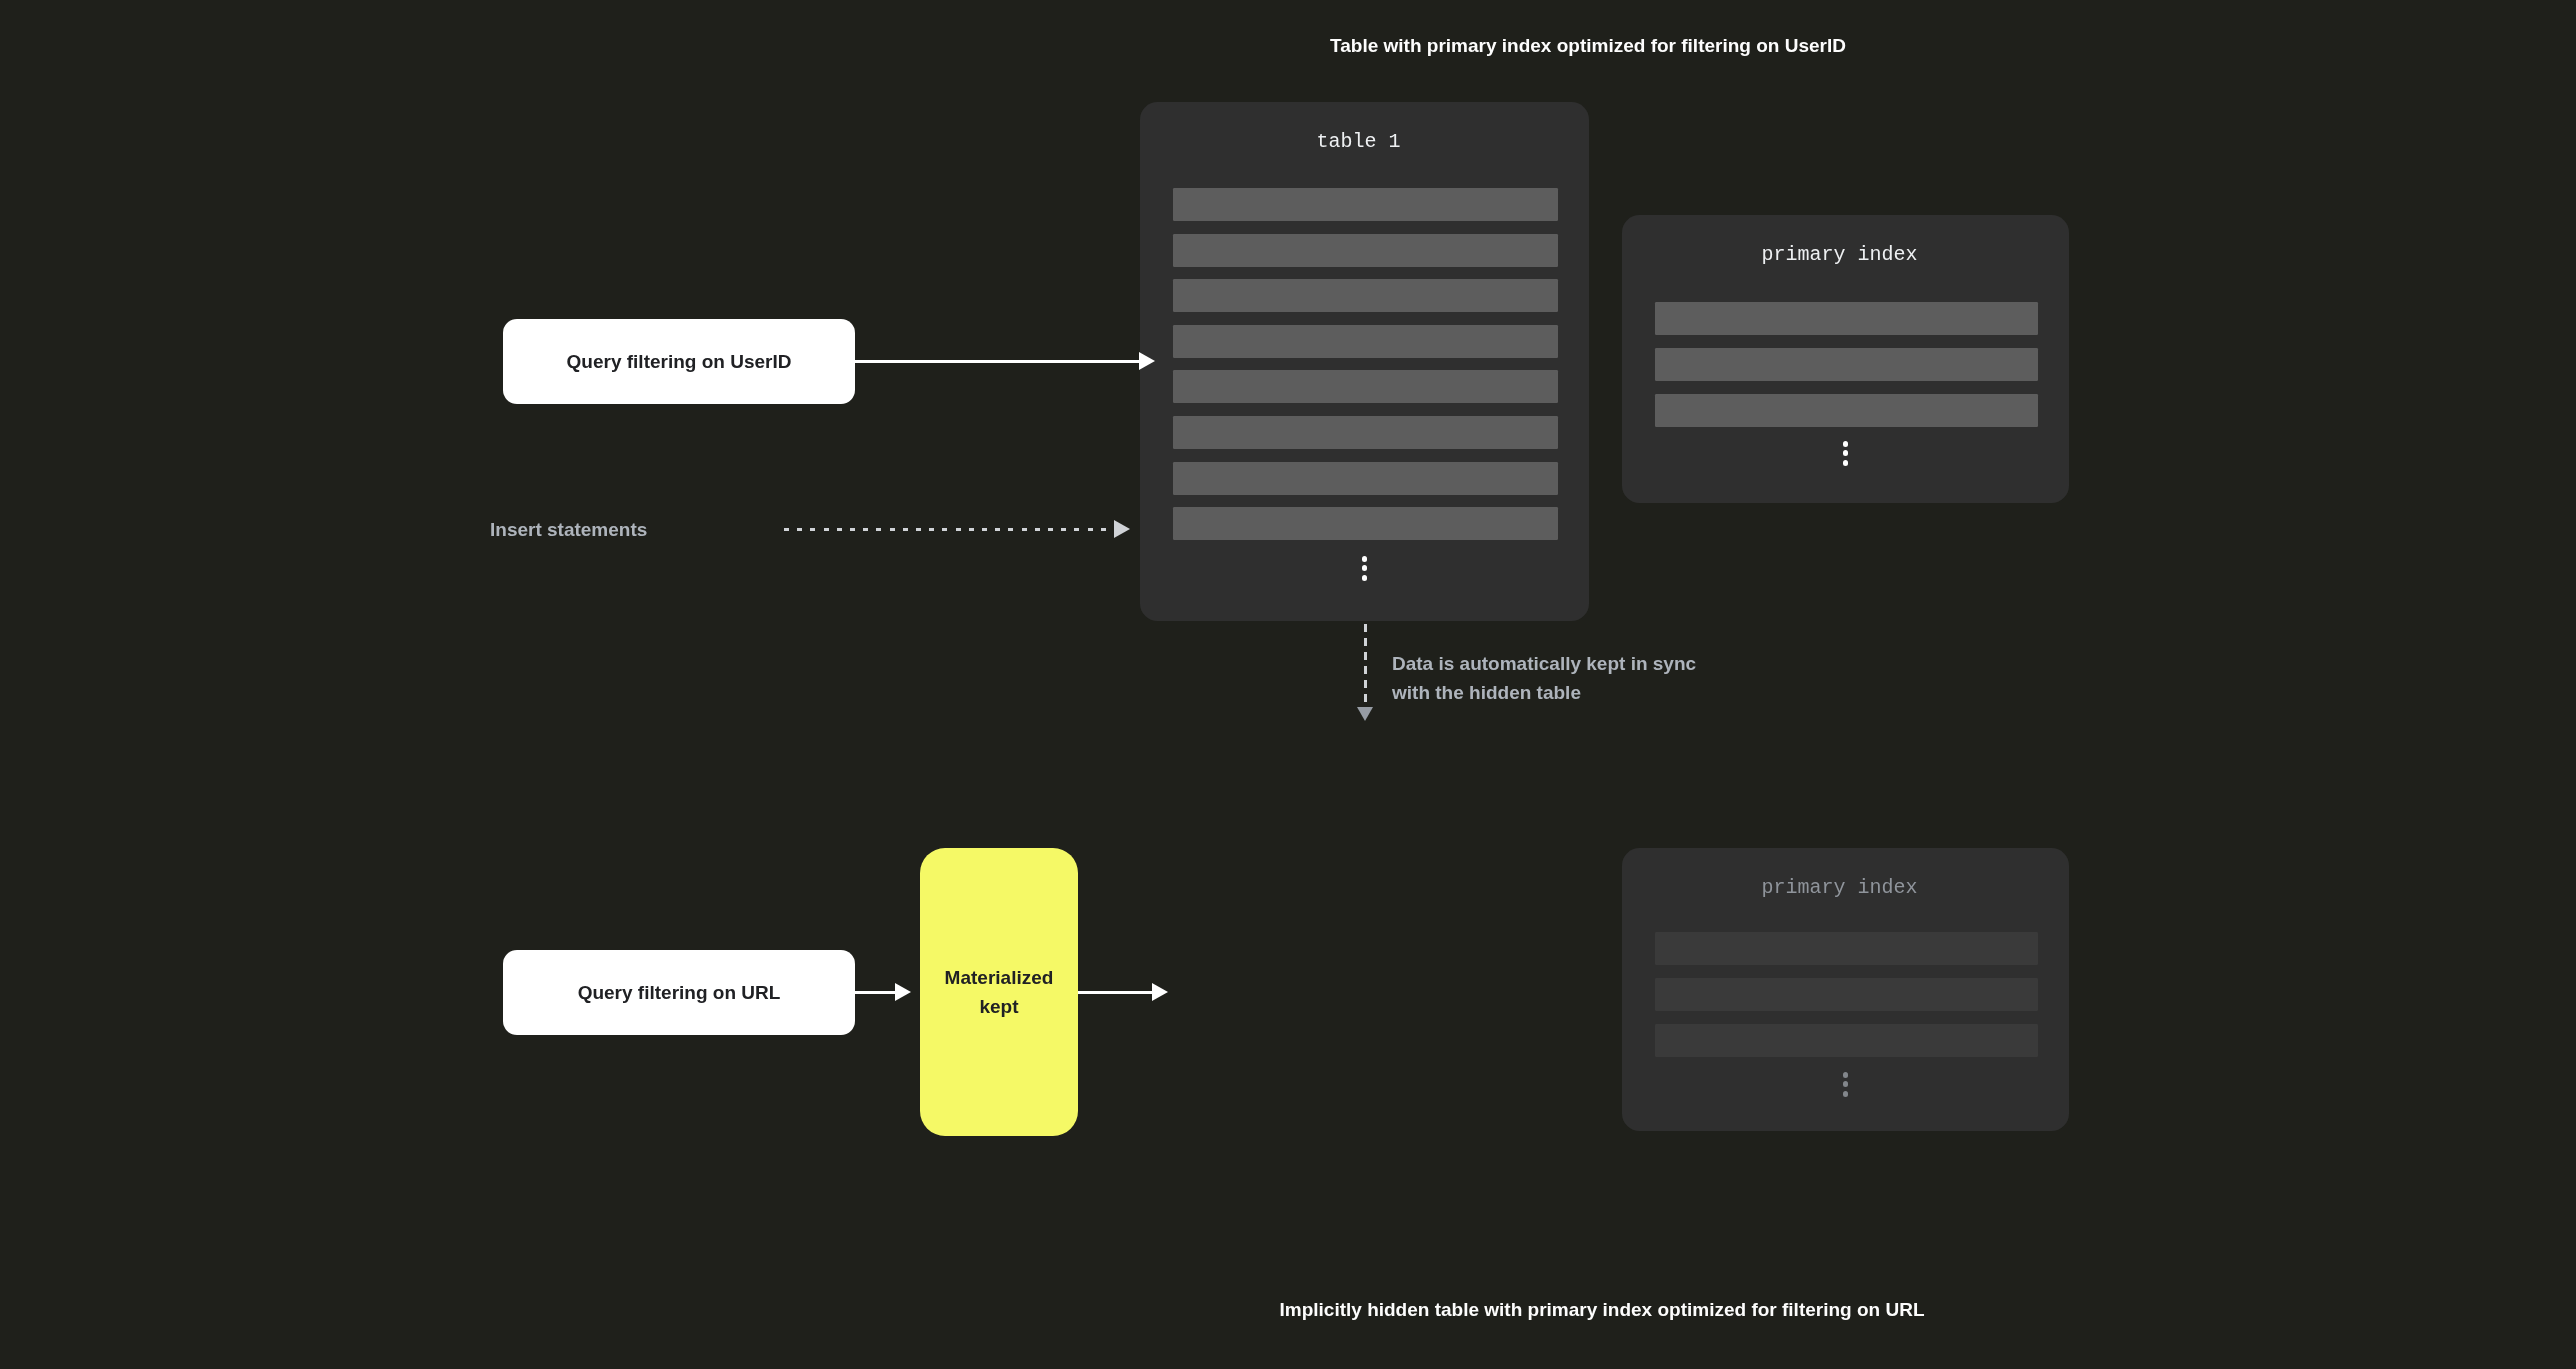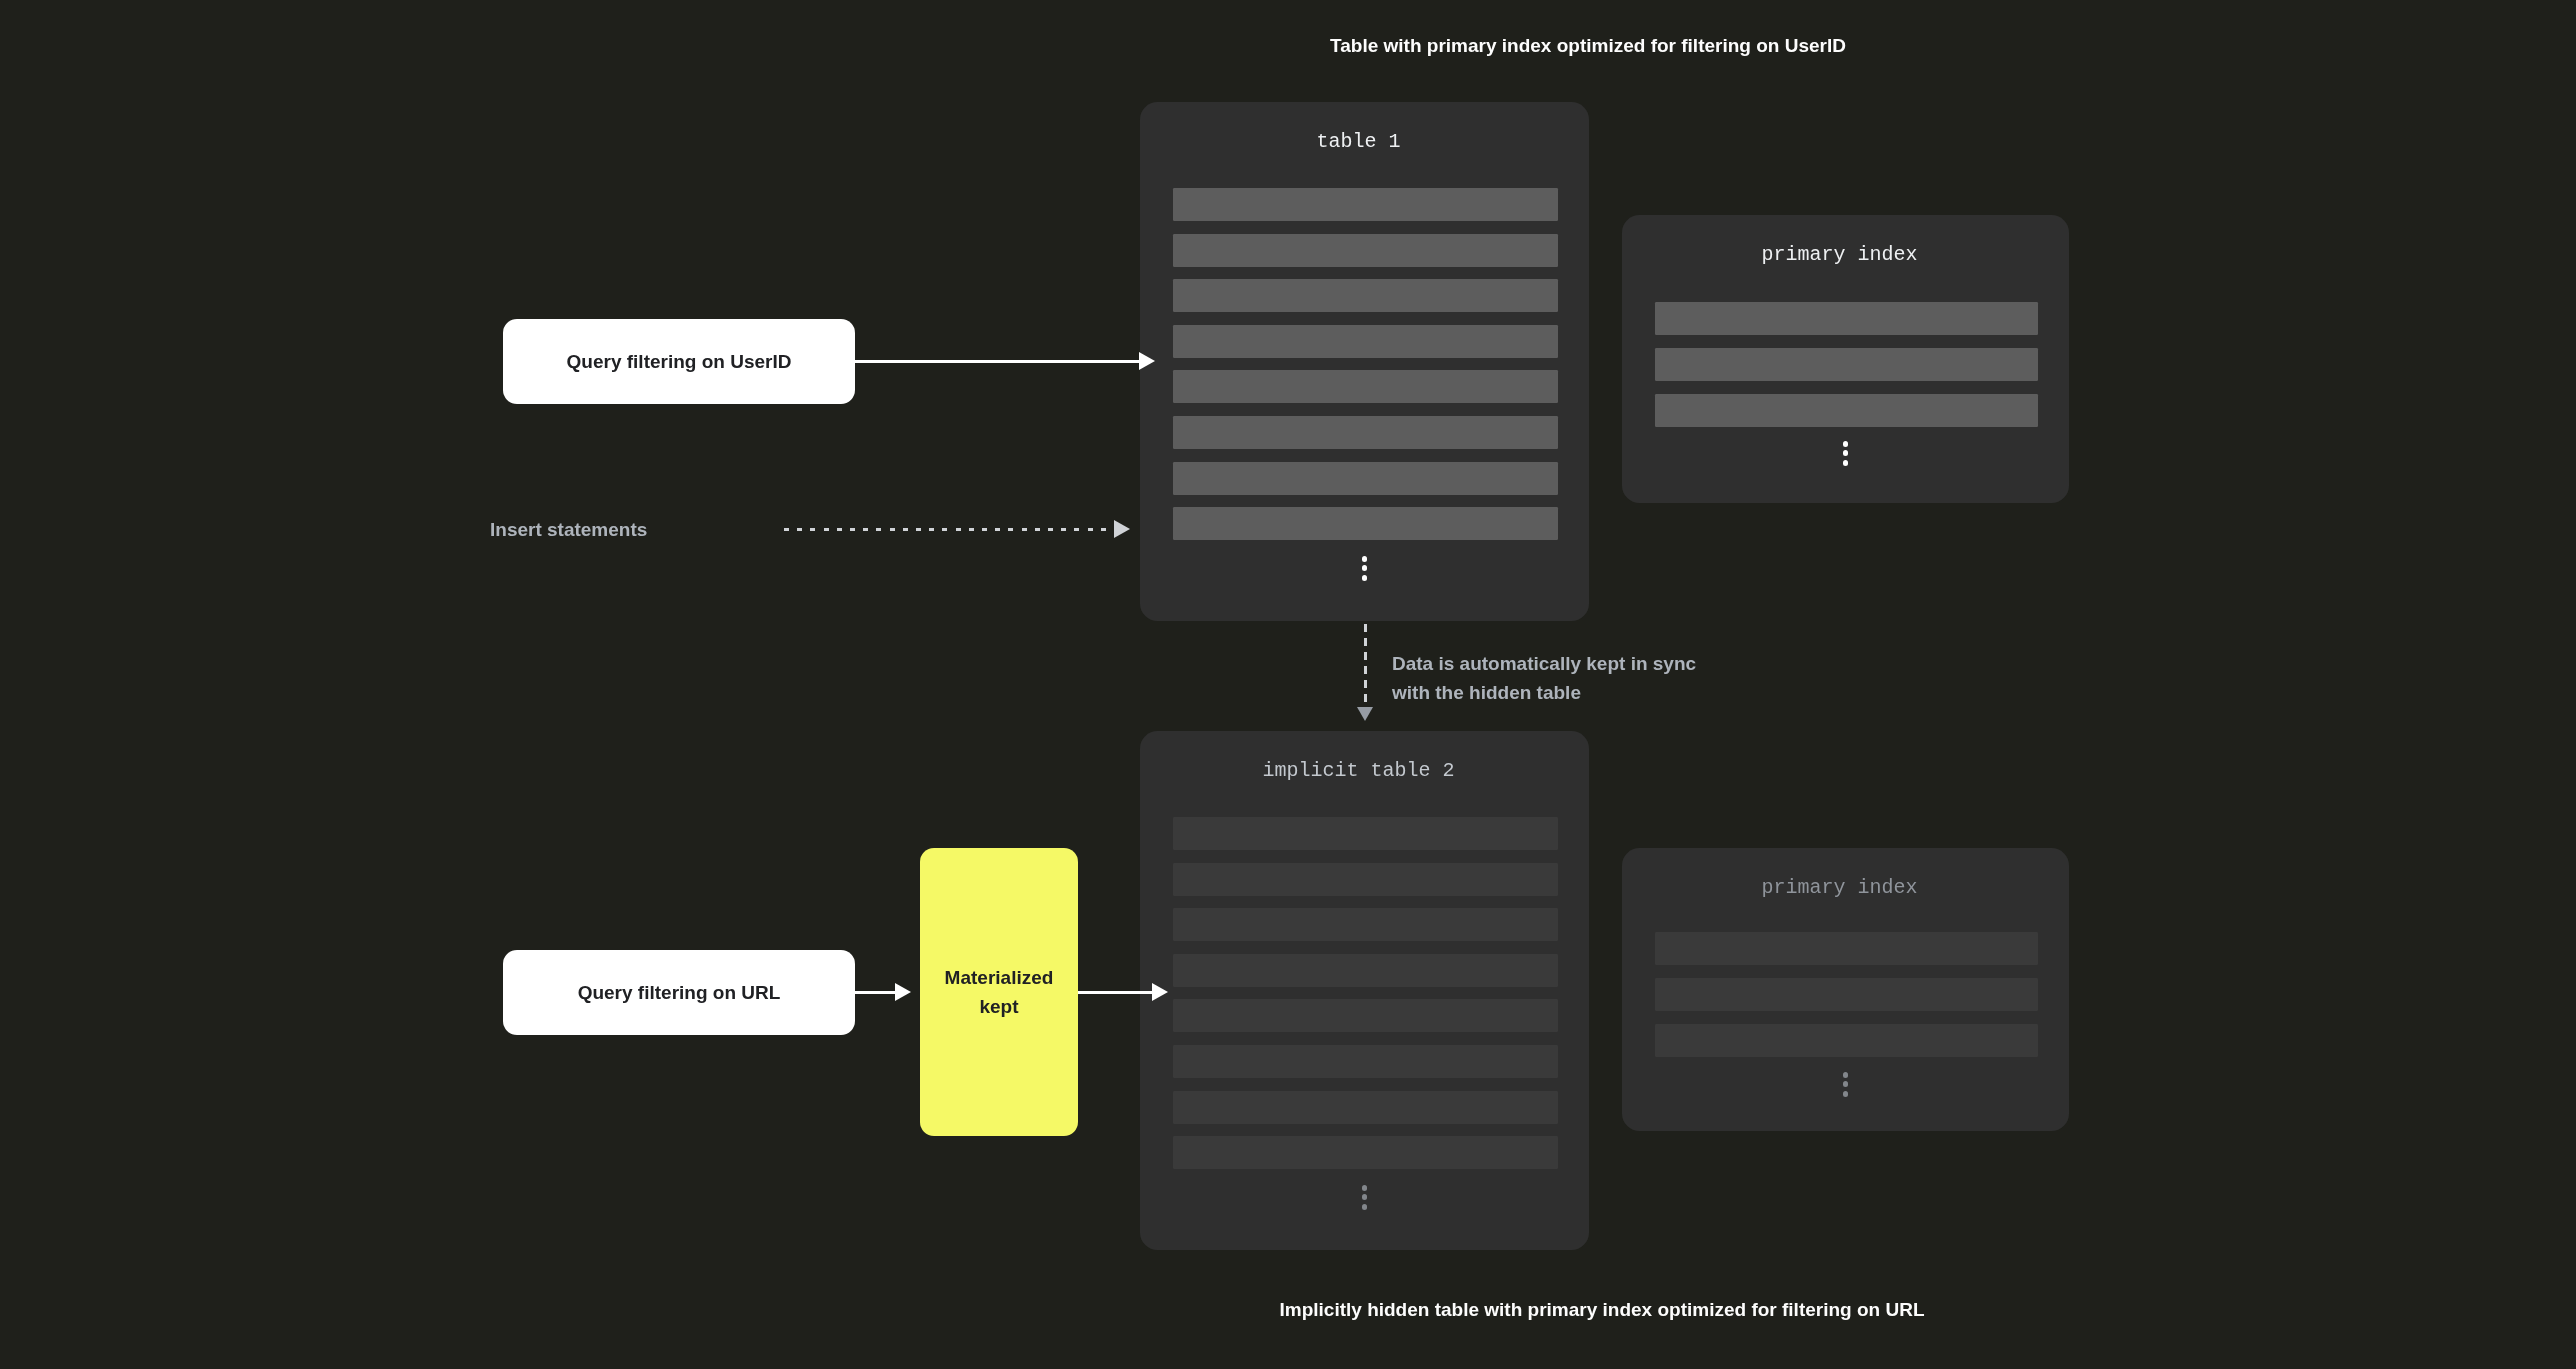--- a/index.html
+++ b/index.html
@@ -46,21 +46,21 @@
   .p-index1 .ellipsis{top:226px;} .p-index2 .ellipsis{top:224px;}
   .ellipsis i{width:5.7px;height:5.7px;border-radius:50%;background:var(--dot-bright);}
   .dim .ellipsis i{background:var(--dot-dim);}
 
   .white-box{position:absolute;background:var(--box-white);border-radius:14px;
              display:flex;align-items:center;justify-content:center;text-align:center;
              font:700 19px "Liberation Sans",sans-serif;color:var(--text-dark);}
   .qbox1{left:503px;top:319px;width:352px;height:85px;}
   .qbox2{left:503px;top:950px;width:352px;height:85px;}
   .yellow-box{position:absolute;left:920px;top:848px;width:158px;height:288px;
-              background:var(--accent-yellow);border-radius:14px;
+              background:var(--accent-yellow);border-radius:25px;
               display:flex;flex-direction:column;align-items:center;justify-content:center;
               text-align:center;font:700 19px/29px "Liberation Sans",sans-serif;color:var(--text-dark);}
 
   .side-label{position:absolute;font:700 19px/28px "Liberation Sans",sans-serif;color:var(--text-gray);}
   .insert-label{left:490px;top:516px;width:278px;text-align:left;}
   .sync-note{left:1392px;top:649px;line-height:29px;}
 
   .a-line{position:absolute;background:var(--arrow-white);}
   .a-head{position:absolute;width:0;height:0;}
   .head-right{border-top:9.4px solid transparent;border-bottom:9.4px solid transparent;
@@ -113,38 +113,20 @@
         <div class="bar"></div>
         <div class="bar"></div>
       </div>
     <div class="ellipsis">
         <i></i>
         <i></i>
         <i></i>
       </div>
   </section>
 
-  <section class="panel p-table2 dim">
-    <h2 class="panel-title">implicit table 2</h2>
-    <div class="rows">
-        <div class="bar"></div>
-        <div class="bar"></div>
-        <div class="bar"></div>
-        <div class="bar"></div>
-        <div class="bar"></div>
-        <div class="bar"></div>
-        <div class="bar"></div>
-        <div class="bar"></div>
-      </div>
-    <div class="ellipsis">
-        <i></i>
-        <i></i>
-        <i></i>
-      </div>
-  </section>
 
   <section class="panel p-index2 dim">
     <h2 class="panel-title">primary index</h2>
     <div class="rows">
         <div class="bar"></div>
         <div class="bar"></div>
         <div class="bar"></div>
       </div>
     <div class="ellipsis">
         <i></i>

